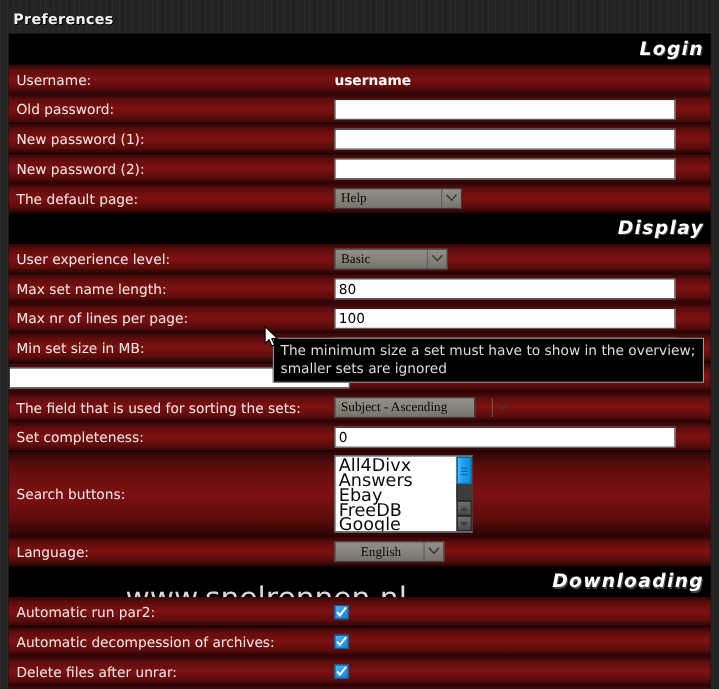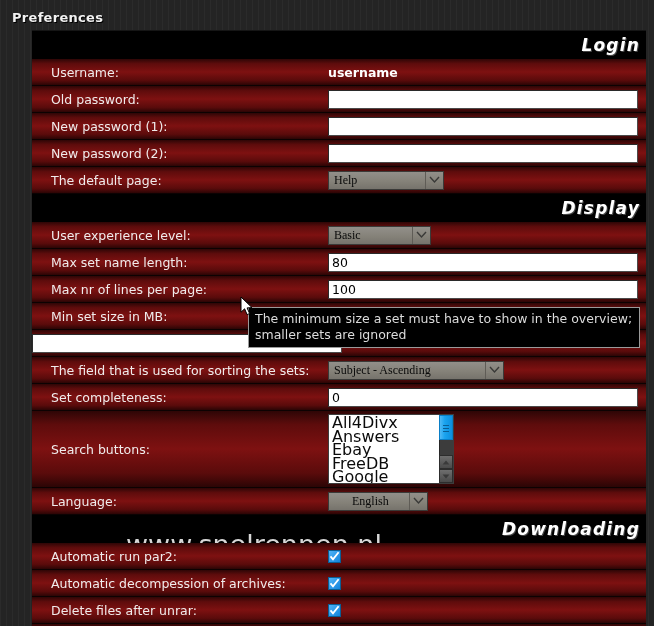--- a/index.html
+++ b/index.html
@@ -46,21 +46,20 @@
   
   #panel {
     position: absolute;
     left: 8px;
     top: 30px;
     right: 8px;
     bottom: 0;
     background: #000000;
     border-top: 1px solid #151515;
     overflow: hidden;
-    margin-left: 24px;
   }
 
   
   .section-head {
     height: 28px;
     background: #000000;
     text-align: right;
     position: relative;
   }
   .section-head .sh-label {
@@ -102,21 +101,21 @@
     border-bottom: 1px solid #0c0202;
     display: flex;
     align-items: center;
   }
   .row.tall {
     height: 76px;
   }
   .row .label {
     color: #f0ecec;
     font-size: 12.5px;
-    padding-left: 19px;
+    padding-left: 7px;
     width: 296px;
     box-sizing: border-box;
     white-space: nowrap;
     font-family: "DejaVu Sans", "Liberation Sans", sans-serif;
   }
   .row .field {
     flex: 1;
     display: flex;
     align-items: center;
     height: 100%;
@@ -170,21 +169,21 @@
     border-left: 1px solid #5f5c56;
     display: flex;
     align-items: center;
     justify-content: center;
     flex: none;
   }
   .sel .sel-arrow svg { display:block; }
 
   .sel.w-default { width: 116px; }
   .sel.w-exp     { width: 103px; }
-  .sel.w-sort    { width: 176px; gap: 34px; }
+  .sel.w-sort    { width: 128px; gap: 34px; }
   .sel.w-lang    { width: 100px; padding-left: 18px; }
 
   
   .listbox {
     width: 126px;
     height: 70px;
     background: #ffffff;
     border: 1px solid #3d3d3d;
     box-sizing: border-box;
     display: flex;

